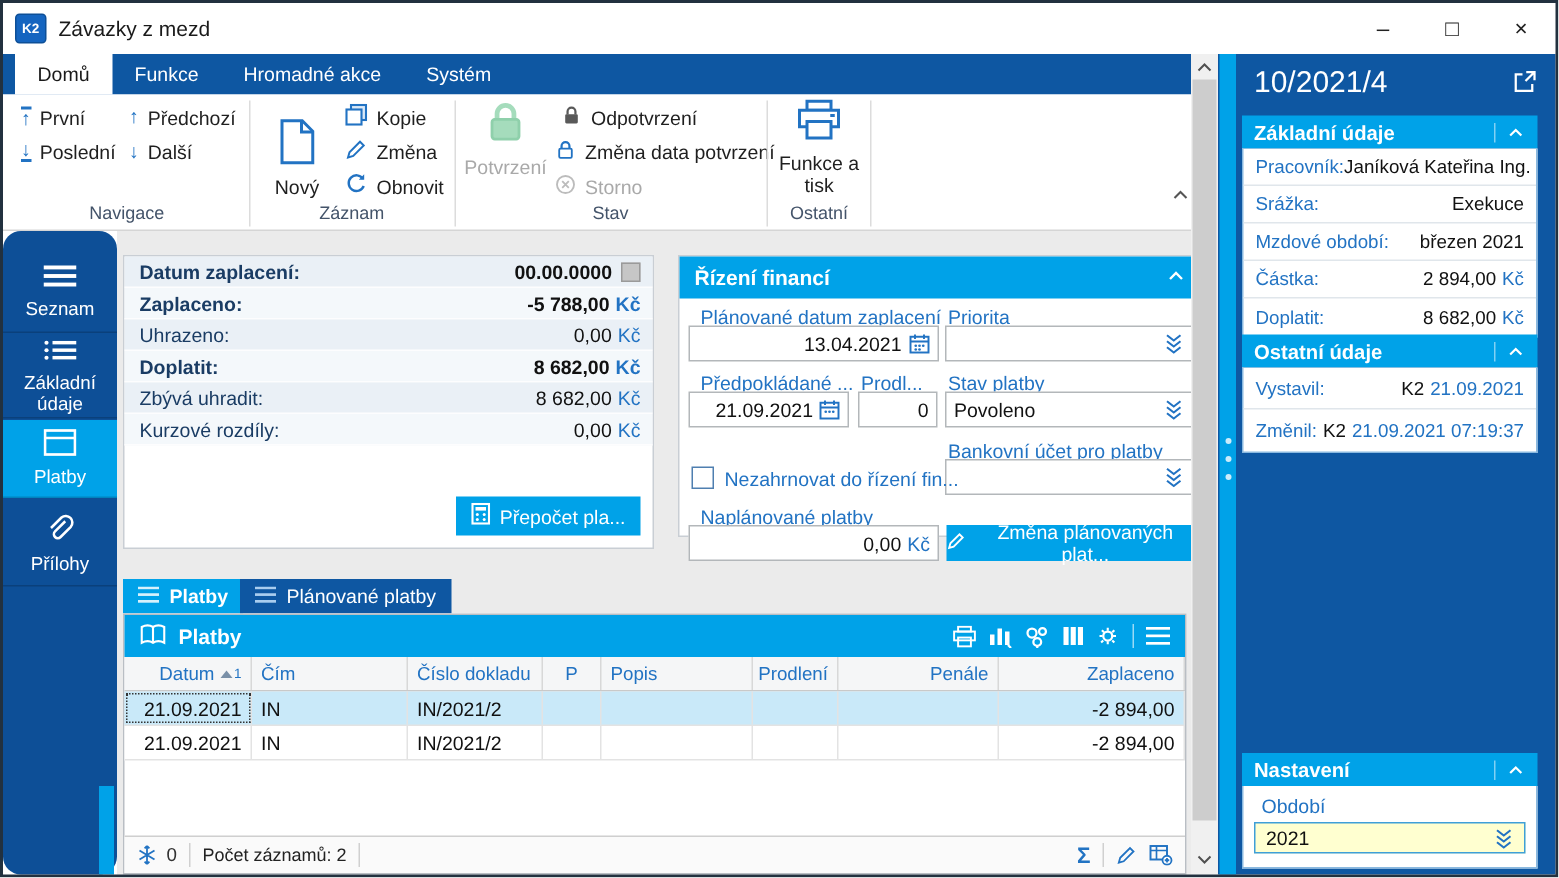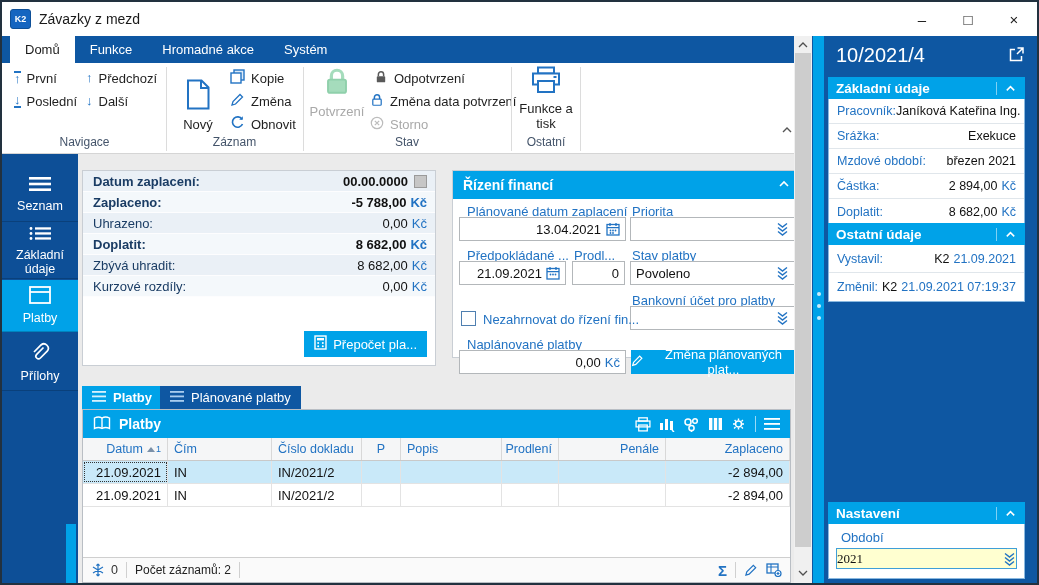--- a/index.html
+++ b/index.html
@@ -29,21 +29,21 @@
   .smallitem.disabled .lbl { color:#a9a9a9; }
   .bigbtn { position:absolute; display:flex; flex-direction:column; align-items:center; cursor:pointer; text-align:center; }
   .bigbtn .lbl { font-size:13px; color:#1f1f1f; line-height:15px; margin-top:4px; }
   .bigbtn.disabled .lbl { color:#a9a9a9; }
   .arrow-blue { color:#2273c3; font-size:13px; line-height:12px; }
   .cap-top { border-top:2px solid #2273c3; }
   .cap-bot { border-bottom:2px solid #2273c3; }
   .ribbon-collapse { position:absolute; left:778px; top:60px; width:16px; height:16px; cursor:pointer; }
 
   
-  .sidebar { position:absolute; left:2px; top:154px; width:76px; height:429px; background:#0d4f97; }
+  .sidebar { position:absolute; left:2px; top:154px; width:76px; height:429px; background:#0d4f97;border-radius:12px; }
   .sideitem { position:absolute; left:0; width:76px; display:flex; flex-direction:column; align-items:center; justify-content:center; color:#fff; font-size:12.5px; text-align:center; line-height:14px; cursor:pointer; border-bottom:1px solid rgba(0,0,0,.18); }
   .sideitem.active { background:#00a2e8; }
   .side-strip { position:absolute; left:64px; top:370px; width:10px; height:59px; background:#00a2e8; }
 
   
   .main { position:absolute; left:78px; top:154px; width:716px; height:429px; background:#ebebeb; }
 
   .panel { position:absolute; background:#fff; border:1px solid #c9ced4; }
   .panel-hdr { height:28px; background:#00a2e8; color:#fff; font-weight:bold; font-size:14px; display:flex; align-items:center; padding:0 10px; }
   .panel-hdr .chev { margin-left:auto; }
@@ -98,21 +98,21 @@
   .popout { position:absolute; left:196px; top:10px; cursor:pointer; }
   .rsection { position:absolute; left:16px; width:197px; }
   .rsec-hdr { height:22px; background:#00a2e8; color:#fff; font-weight:bold; font-size:13.5px; display:flex; align-items:center; padding:0 8px; }
   .rsec-hdr .chev { margin-left:auto; border-left:1px solid rgba(255,255,255,.5); padding-left:7px; display:flex; }
   .rsec-body { background:#fff; border:1px solid #8ab9e0; border-top:none; }
   .rrow { display:flex; align-items:center; padding:0 8px; border-bottom:1px solid #e0e6eb; font-size:12.5px; }
   .rrow:last-child { border-bottom:none; }
   .rrow .rlabel { color:#2273c3; white-space:nowrap; }
   .rrow .rval { margin-left:auto; color:#111; white-space:nowrap; }
   .bluetext { color:#2273c3; }
-  .periodfield { position:absolute; left:7px; top:24px; width:181px; height:21px; background:#ffffd0; border:1px solid #3f9fd8; display:flex; align-items:center; padding:0 0; font-size:13px; color:#111; cursor:pointer;font-family:Liberation Serif, serif; }
+  .periodfield { position:absolute; left:7px; top:24px; width:181px; height:21px; background:#ffffd0; border:1px solid #3f9fd8; display:flex; align-items:center; padding:0 7px; font-size:13px; color:#111; cursor:pointer; }
 </style>
 </head>
 <body>
 
 <div class="win">
 
   <div class="titlebar">
     <div class="logo">K2</div>
     <div class="title-text">Závazky z mezd</div>
     <div class="winbtns">

